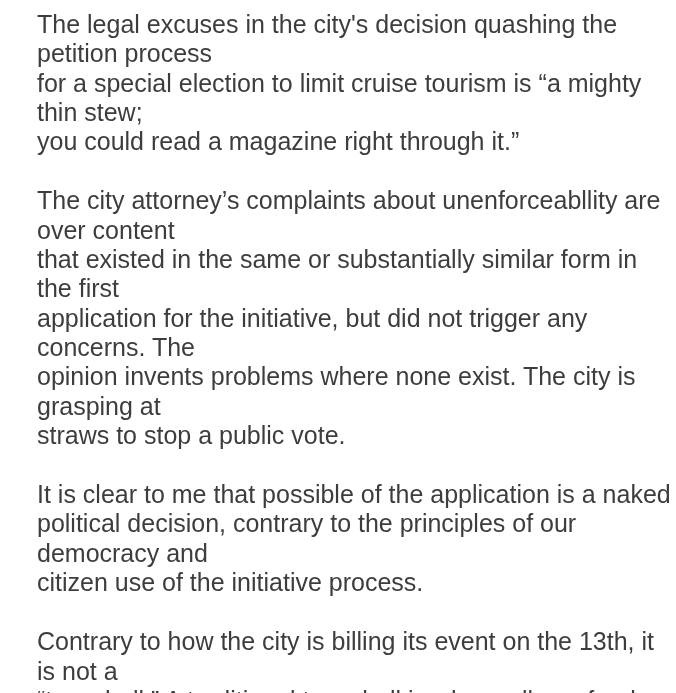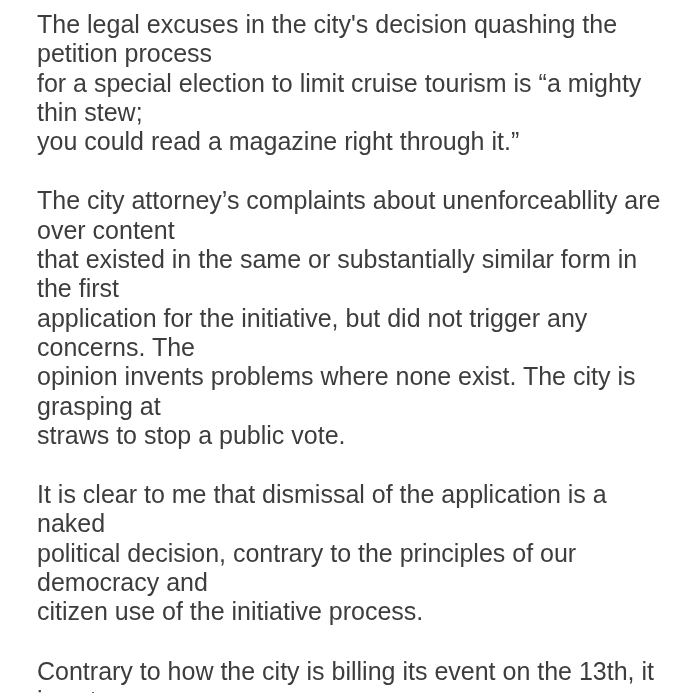--- a/index.html
+++ b/index.html
@@ -35,21 +35,21 @@
 
 <div class="doc">
   <p class="para">The legal excuses in the city's decision quashing the petition process
 for a special election to limit cruise tourism is “a mighty thin stew;
 you could read a magazine right through it.”</p>
   <p class="para">The city attorney’s complaints about unenforceabllity are over content
 that existed in the same or substantially similar form in the first
 application for the initiative, but did not trigger any concerns. The
 opinion invents problems where none exist. The city is grasping at
 straws to stop a public vote.</p>
-  <p class="para">It is clear to me that dismissal of the application is a naked
+  <p class="para">It is clear to me that possible of the application is a naked
 political decision, contrary to the principles of our democracy and
 citizen use of the initiative process.</p>
   <p class="para">Contrary to how the city is billing its event on the 13th, it is not a
 “town hall.” A traditional town hall is where all can freely speak
 their views, for all to hear &amp; discuss. What is planned instead is an
 open house format, from which the summaries &amp; outcome are open to
 possible manipulation, and which promotes silos instead of promoting
 broader understandings among all concerned.</p>
 </div>
 

